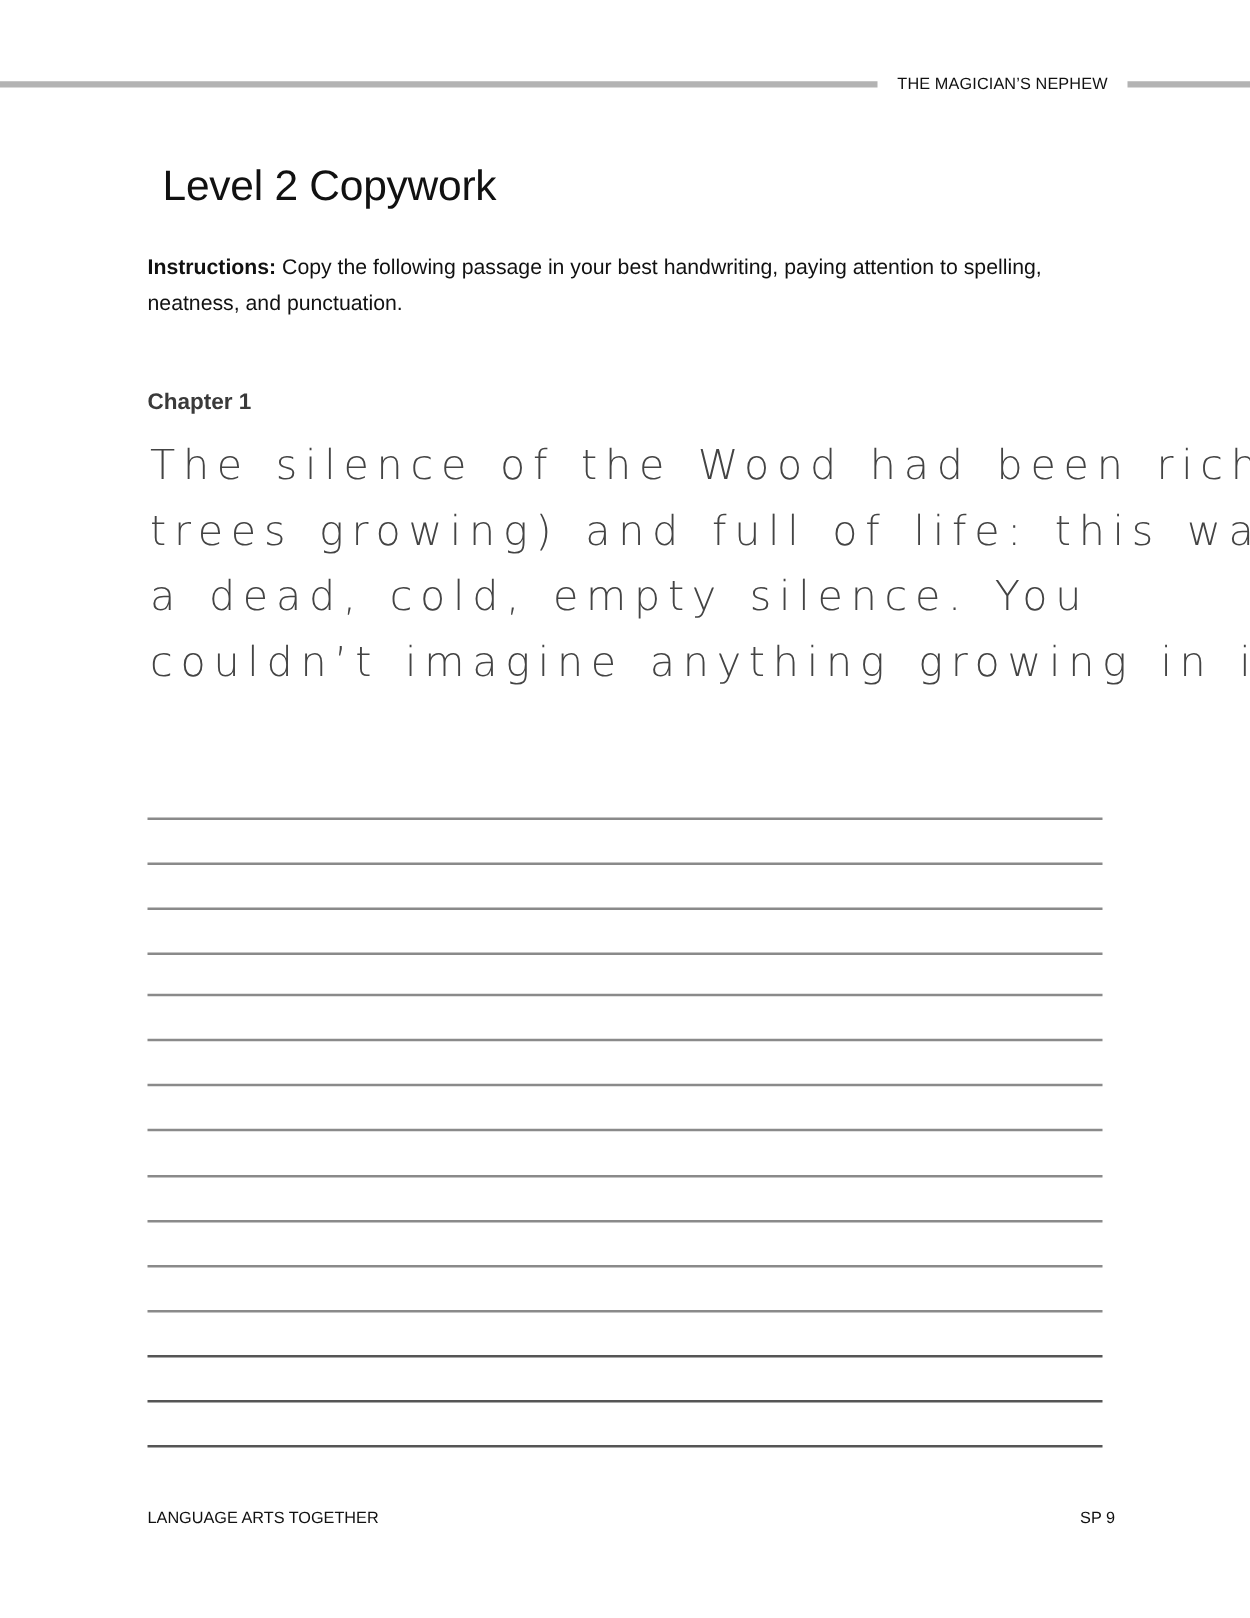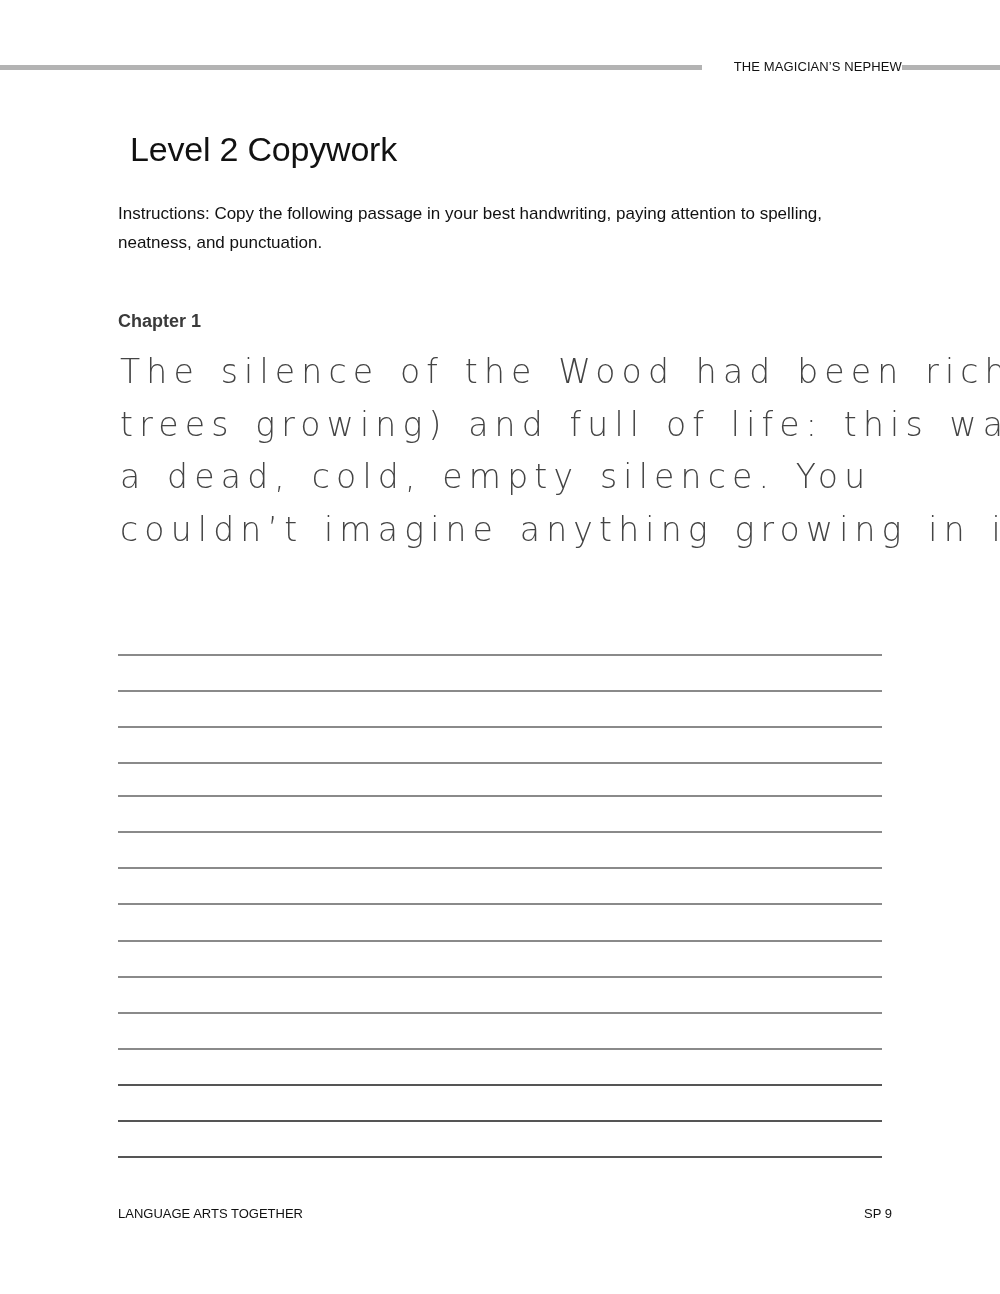--- a/index.html
+++ b/index.html
@@ -29,21 +29,21 @@
       top: 65px;
       width: 98px;
       height: 5px;
       background: #b3b3b3;
     }
     .running-head {
       position: absolute;
       left: 702px;
       width: 200px;
       top: 59px;
-      text-align: right;
+      text-align: center;
       font-size: 13px;
       letter-spacing: 0.1px;
       color: #111;
       white-space: nowrap;
     }
     .page-title {
       position: absolute;
       left: 118px;
       top: 118px;
       font-size: 34px;
@@ -55,21 +55,21 @@
     .instructions {
       position: absolute;
       left: 118px;
       top: 199px;
       width: 720px;
       font-size: 17px;
       line-height: 29px;
       color: #111;
     }
     .instructions .label {
-      font-weight: normal;
+      font-weight: bold;
     }
     .chapter-label {
       position: absolute;
       left: 118px;
       top: 311px;
       font-size: 18px;
       font-weight: bold;
       color: #3a3a3a;
     }
     .passage {

